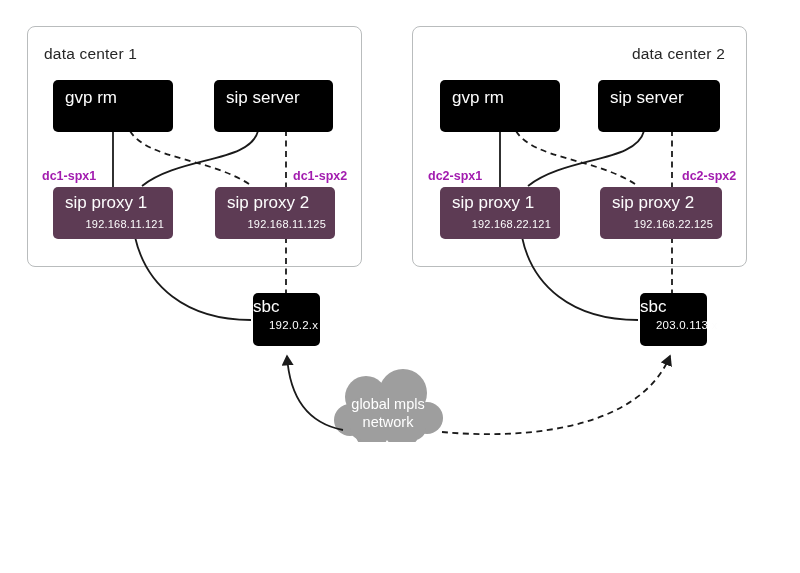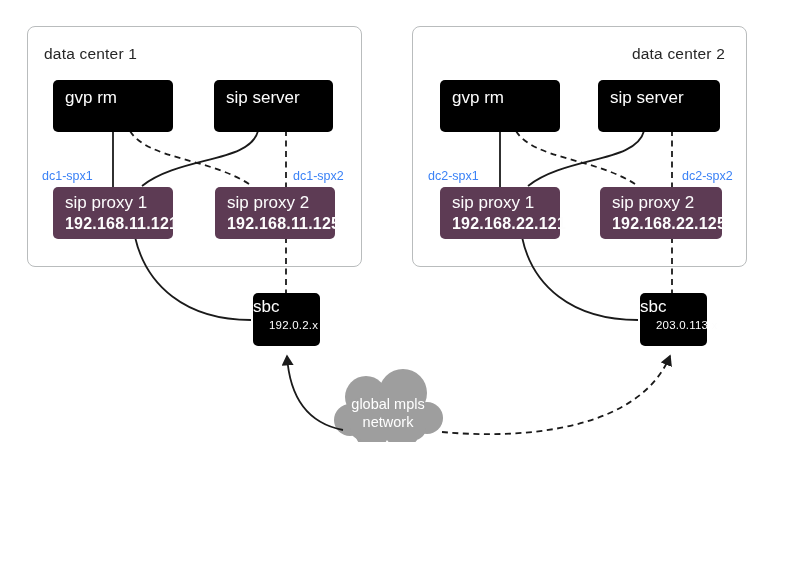--- a/index.html
+++ b/index.html
@@ -9,32 +9,32 @@
   }
   .stage svg{position:absolute;left:0;top:0;pointer-events:none;}
   .frame{
     position:absolute;background:#ffffff;border:1.6px solid #b9bcbd;border-radius:8px;
     box-sizing:border-box;z-index:0;
   }
   .dc-title{
     position:absolute;font-size:15.5px;color:#262626;letter-spacing:.2px;z-index:2;
   }
   .tag{
-    position:absolute;font-size:12.5px;font-weight:400;color:#3b82f6;z-index:2;
+    position:absolute;font-size:12.5px;font-weight:700;color:#a21caf;z-index:2;
   }
   .node{
     position:absolute;background:#000000;border-radius:5px;color:#fdfdfd;
     box-sizing:border-box;z-index:2;
   }
   .node .t{display:block;font-size:17px;line-height:20px;}
   .gray-node{padding:8px 0 0 12px;}
   .proxy{
     background:#5d3b54;padding:6px 9px 0 12px;
   }
-  .proxy .ip{display:block;text-align:right;font-size:16px;line-height:16px;margin-top:3px;letter-spacing:.2px;font-weight:bold;}
+  .proxy .ip{display:block;text-align:right;font-size:11px;line-height:16px;margin-top:3px;letter-spacing:.2px;}
   .sbc{
     text-align:left;padding-top:4px;
   }
   .sbc .ip{display:block;font-size:11.5px;line-height:15px;margin-top:1px;letter-spacing:.2px;padding-left:16px;}
   .cloud-text{
     position:absolute;left:335px;top:396px;width:106px;text-align:center;color:#ffffff;
     font-size:14.5px;line-height:17.5px;z-index:2;
   }
   .phone{
     padding:5px 0 0 11px;

